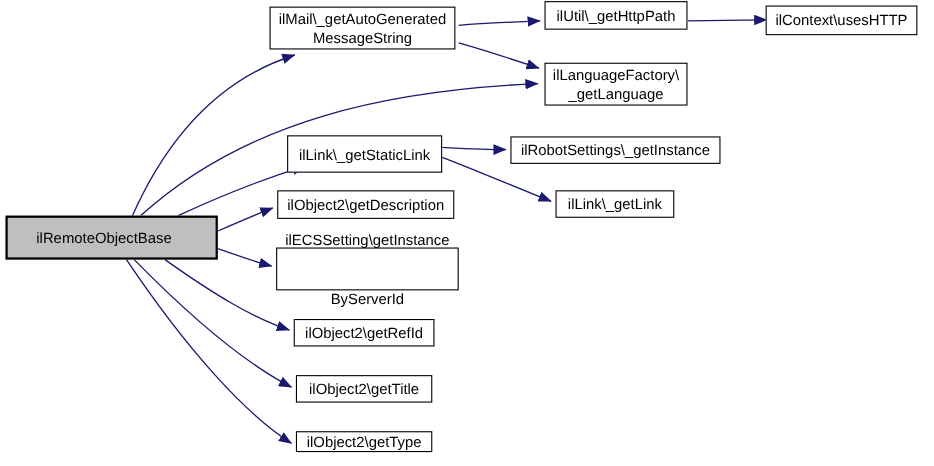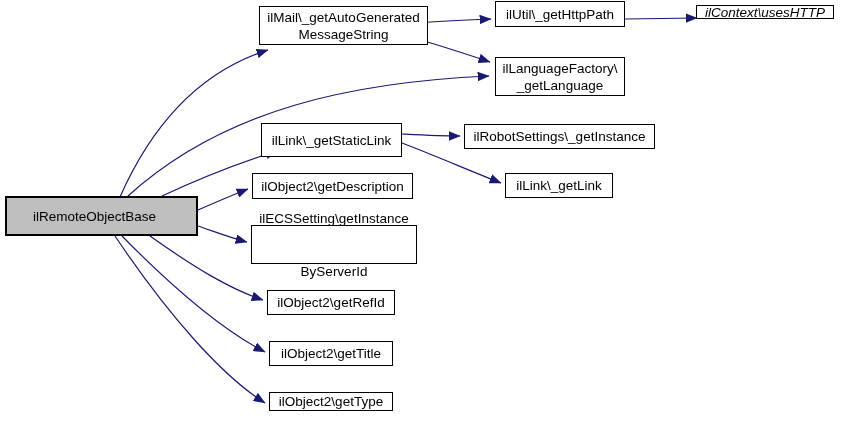--- a/index.html
+++ b/index.html
@@ -79,30 +79,30 @@
     <path class="edge" d="M417,39 C442,46 466,54 490,62" marker-end="url(#arrow)"></path>
     <path class="edge" d="M625,19 L697,18" marker-end="url(#arrow)"></path>
     <path class="edge" d="M402,134 C422,135 441,136 460,136" marker-end="url(#arrow)"></path>
     <path class="edge" d="M402,143 C436,156 468,170 501,183" marker-end="url(#arrow)"></path>
   </svg>
 
   <div class="node focus" style="left:5px; top:196px; width:193px; height:40px;">
     <span class="ln">ilRemoteObjectBase</span>
   </div>
 
-  <div class="node" style="left:259px; top:6px; width:169px; height:39px;">
+  <div class="node" style="left:245px; top:6px; width:169px; height:39px;">
     <span class="ln">ilMail\_getAutoGenerated</span>
     <span class="ln">MessageString</span>
   </div>
 
   <div class="node" style="left:495px; top:1px; width:130px; height:26px;">
     <span class="ln">ilUtil\_getHttpPath</span>
   </div>
 
-  <div class="node" style="left:696px; top:5px; width:138px; height:14px;font-style:italic;">
+  <div class="node" style="left:696px; top:5px; width:138px; height:27px;">
     <span class="ln">ilContext\usesHTTP</span>
   </div>
 
   <div class="node" style="left:495px; top:57px; width:130px; height:39px;">
     <span class="ln">ilLanguageFactory\</span>
     <span class="ln">_getLanguage</span>
   </div>
 
   <div class="node" style="left:261px; top:123px; width:141px; height:34px;">
     <span class="ln">ilLink\_getStaticLink</span>

